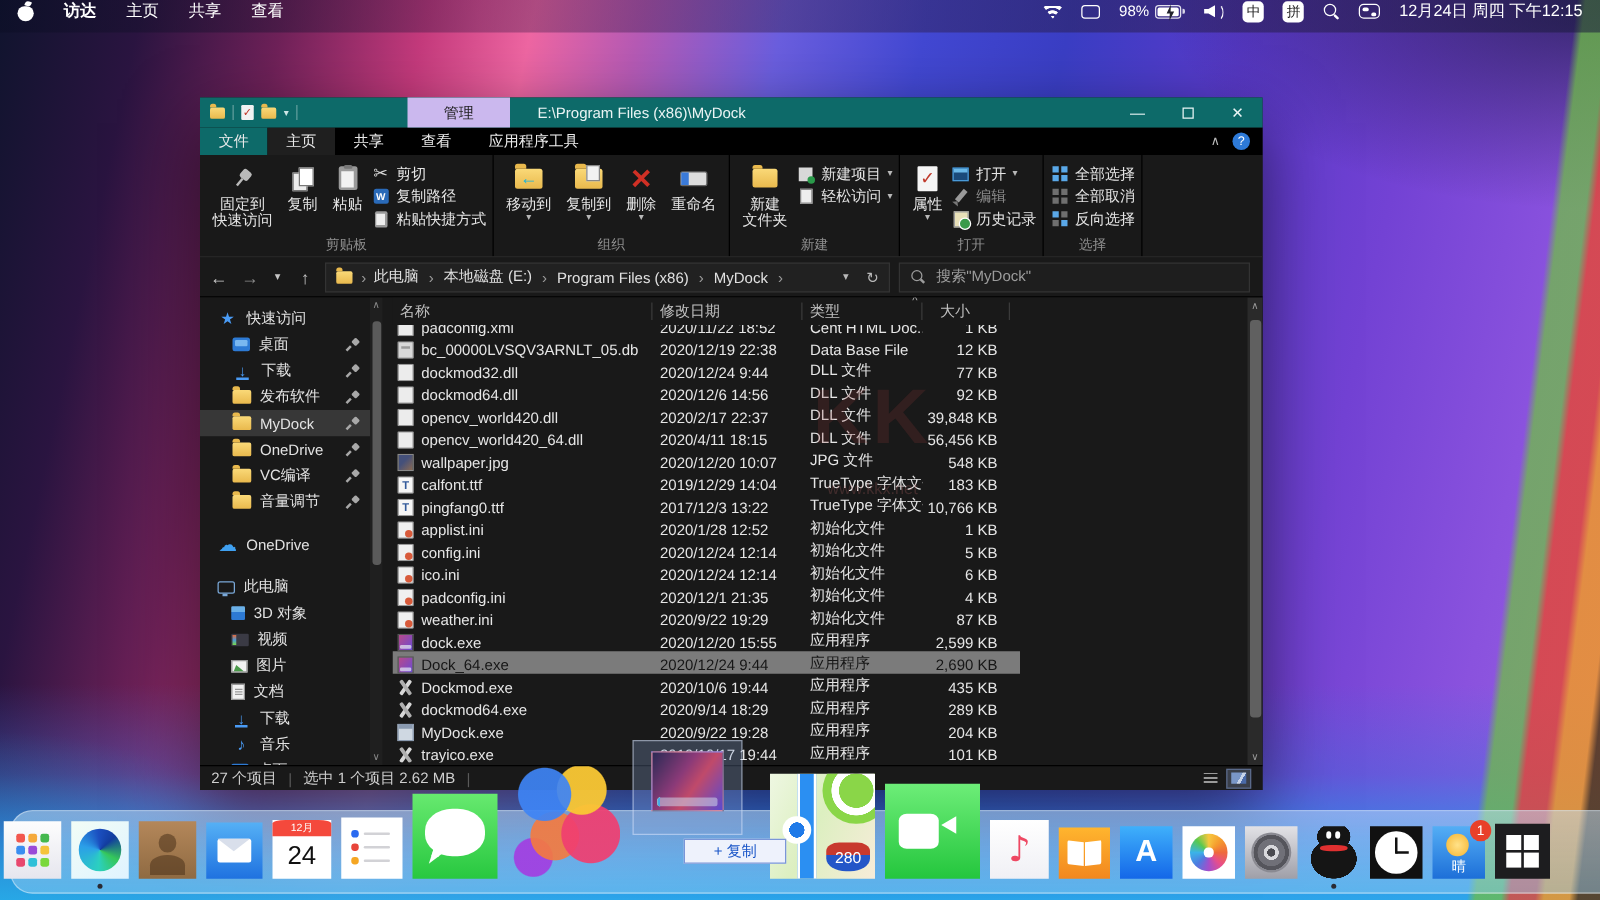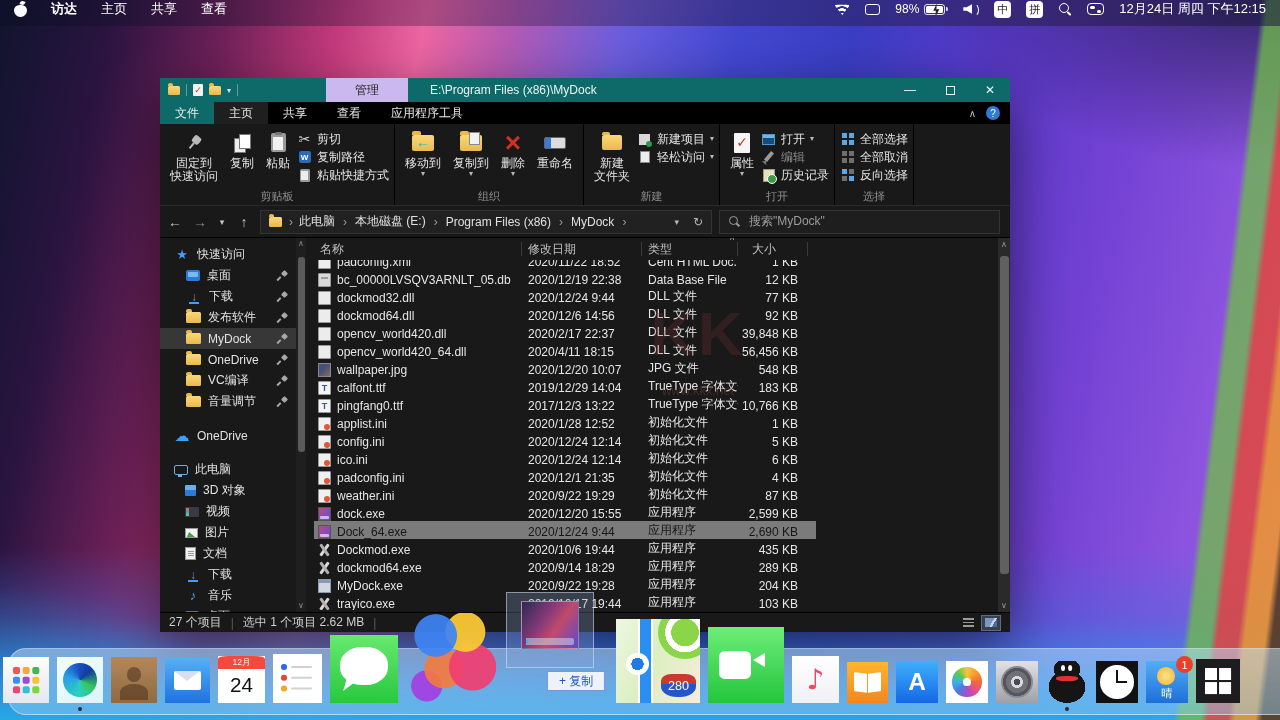--- a/index.html
+++ b/index.html
@@ -220,21 +220,21 @@
   .vb-thumb::before{content:"";width:12px;height:9px;background:linear-gradient(120deg,#7a97c8 0 55%,#c8d4e8 55% 70%,#4a6aa8 70%)}
   
   .watermark{position:absolute;left:588px;top:298px;width:220px;text-align:center;z-index:15;pointer-events:none}
   .wm1{font-size:62px;font-weight:bold;color:rgba(140,55,55,.22);letter-spacing:3px}
   .wm2{font-size:13px;color:rgba(160,90,90,.3);margin-top:14px}
   
   .drag-ghost{position:absolute;left:506px;top:592px;width:88px;height:76px;z-index:40;background:rgba(135,165,215,.28);border:1px solid rgba(225,235,255,.5)}
   .ghost-thumb{position:absolute;left:14px;top:8px;width:58px;height:48px;border:1px solid rgba(255,255,255,.35);background:linear-gradient(125deg,#2a2a55,#8a3a78 40%,#c04a6a 60%,#5a4ad0)}
   .ghost-thumb::after{content:"";position:absolute;left:4px;right:4px;bottom:3px;height:7px;background:rgba(205,215,235,.55);border-radius:2px;
     box-shadow:inset 6px 0 0 -4px #4aa8e8, inset 14px 0 0 -12px #e8e8e8, inset 22px 0 0 -20px #4ad85a, inset 30px 0 0 -28px #c8c8c8}
-  .ghost-label{position:absolute;left:40px;top:78px;background:#eef2fc;border:1px solid #7a96d8;color:#1a56c8;font-size:12px;line-height:16px;padding:1px 11px;white-space:nowrap}
+  .ghost-label{position:absolute;left:40px;top:78px;background:#eef2fc;border:1px solid #7a96d8;color:#1a56c8;font-size:12px;line-height:16px;padding:1px 23px;white-space:nowrap}
   
   .dock{position:absolute;left:8px;right:-40px;bottom:5px;height:67px;z-index:30;border-radius:18px;
     background:linear-gradient(rgba(195,228,250,.5),rgba(150,205,242,.45));border:1px solid rgba(255,255,255,.4)}
   .dock-items{position:absolute;left:-6px;bottom:11px;display:flex;align-items:flex-end;gap:8px}
   .dock-item{position:relative;display:flex;flex-direction:column;align-items:center;flex:none}
   .dk{width:var(--s,46px);height:var(--s,46px);border-radius:22%;position:relative;flex:none}
   .art{position:absolute;inset:0;display:flex;align-items:center;justify-content:center}
   .run-dot{position:absolute;bottom:-8px;left:calc(50% - 2px);width:4px;height:4px;background:#2a2a33;border-radius:50%}
   .badge{position:absolute;top:-5px;right:-5px;min-width:17px;height:17px;background:#e8402a;color:#fff;border-radius:9px;font-size:11px;display:flex;align-items:center;justify-content:center;padding:0 3px;z-index:2}
   .badge:empty{display:none}
@@ -893,21 +893,21 @@
                 <span class="cell size">204 KB</span>
               </div>
 
               <div class="frow" style="--s: 248 KBpx;">
                 <span class="cell name">
                   <span class="fic ic-tool"></span>
                   <span>trayico.exe</span>
                 </span>
                 <span class="cell date">2019/10/17 19:44</span>
                 <span class="cell type">应用程序</span>
-                <span class="cell size">103 KB</span>
+                <span class="cell size">101 KB</span>
               </div>
             </div>
         </div>
       </div>
       <div class="fl-scrollbar">
         <span>∧</span>
         <span class="fl-track">
             <span class="fl-thumb"></span>
           </span>
         <span>∨</span>

